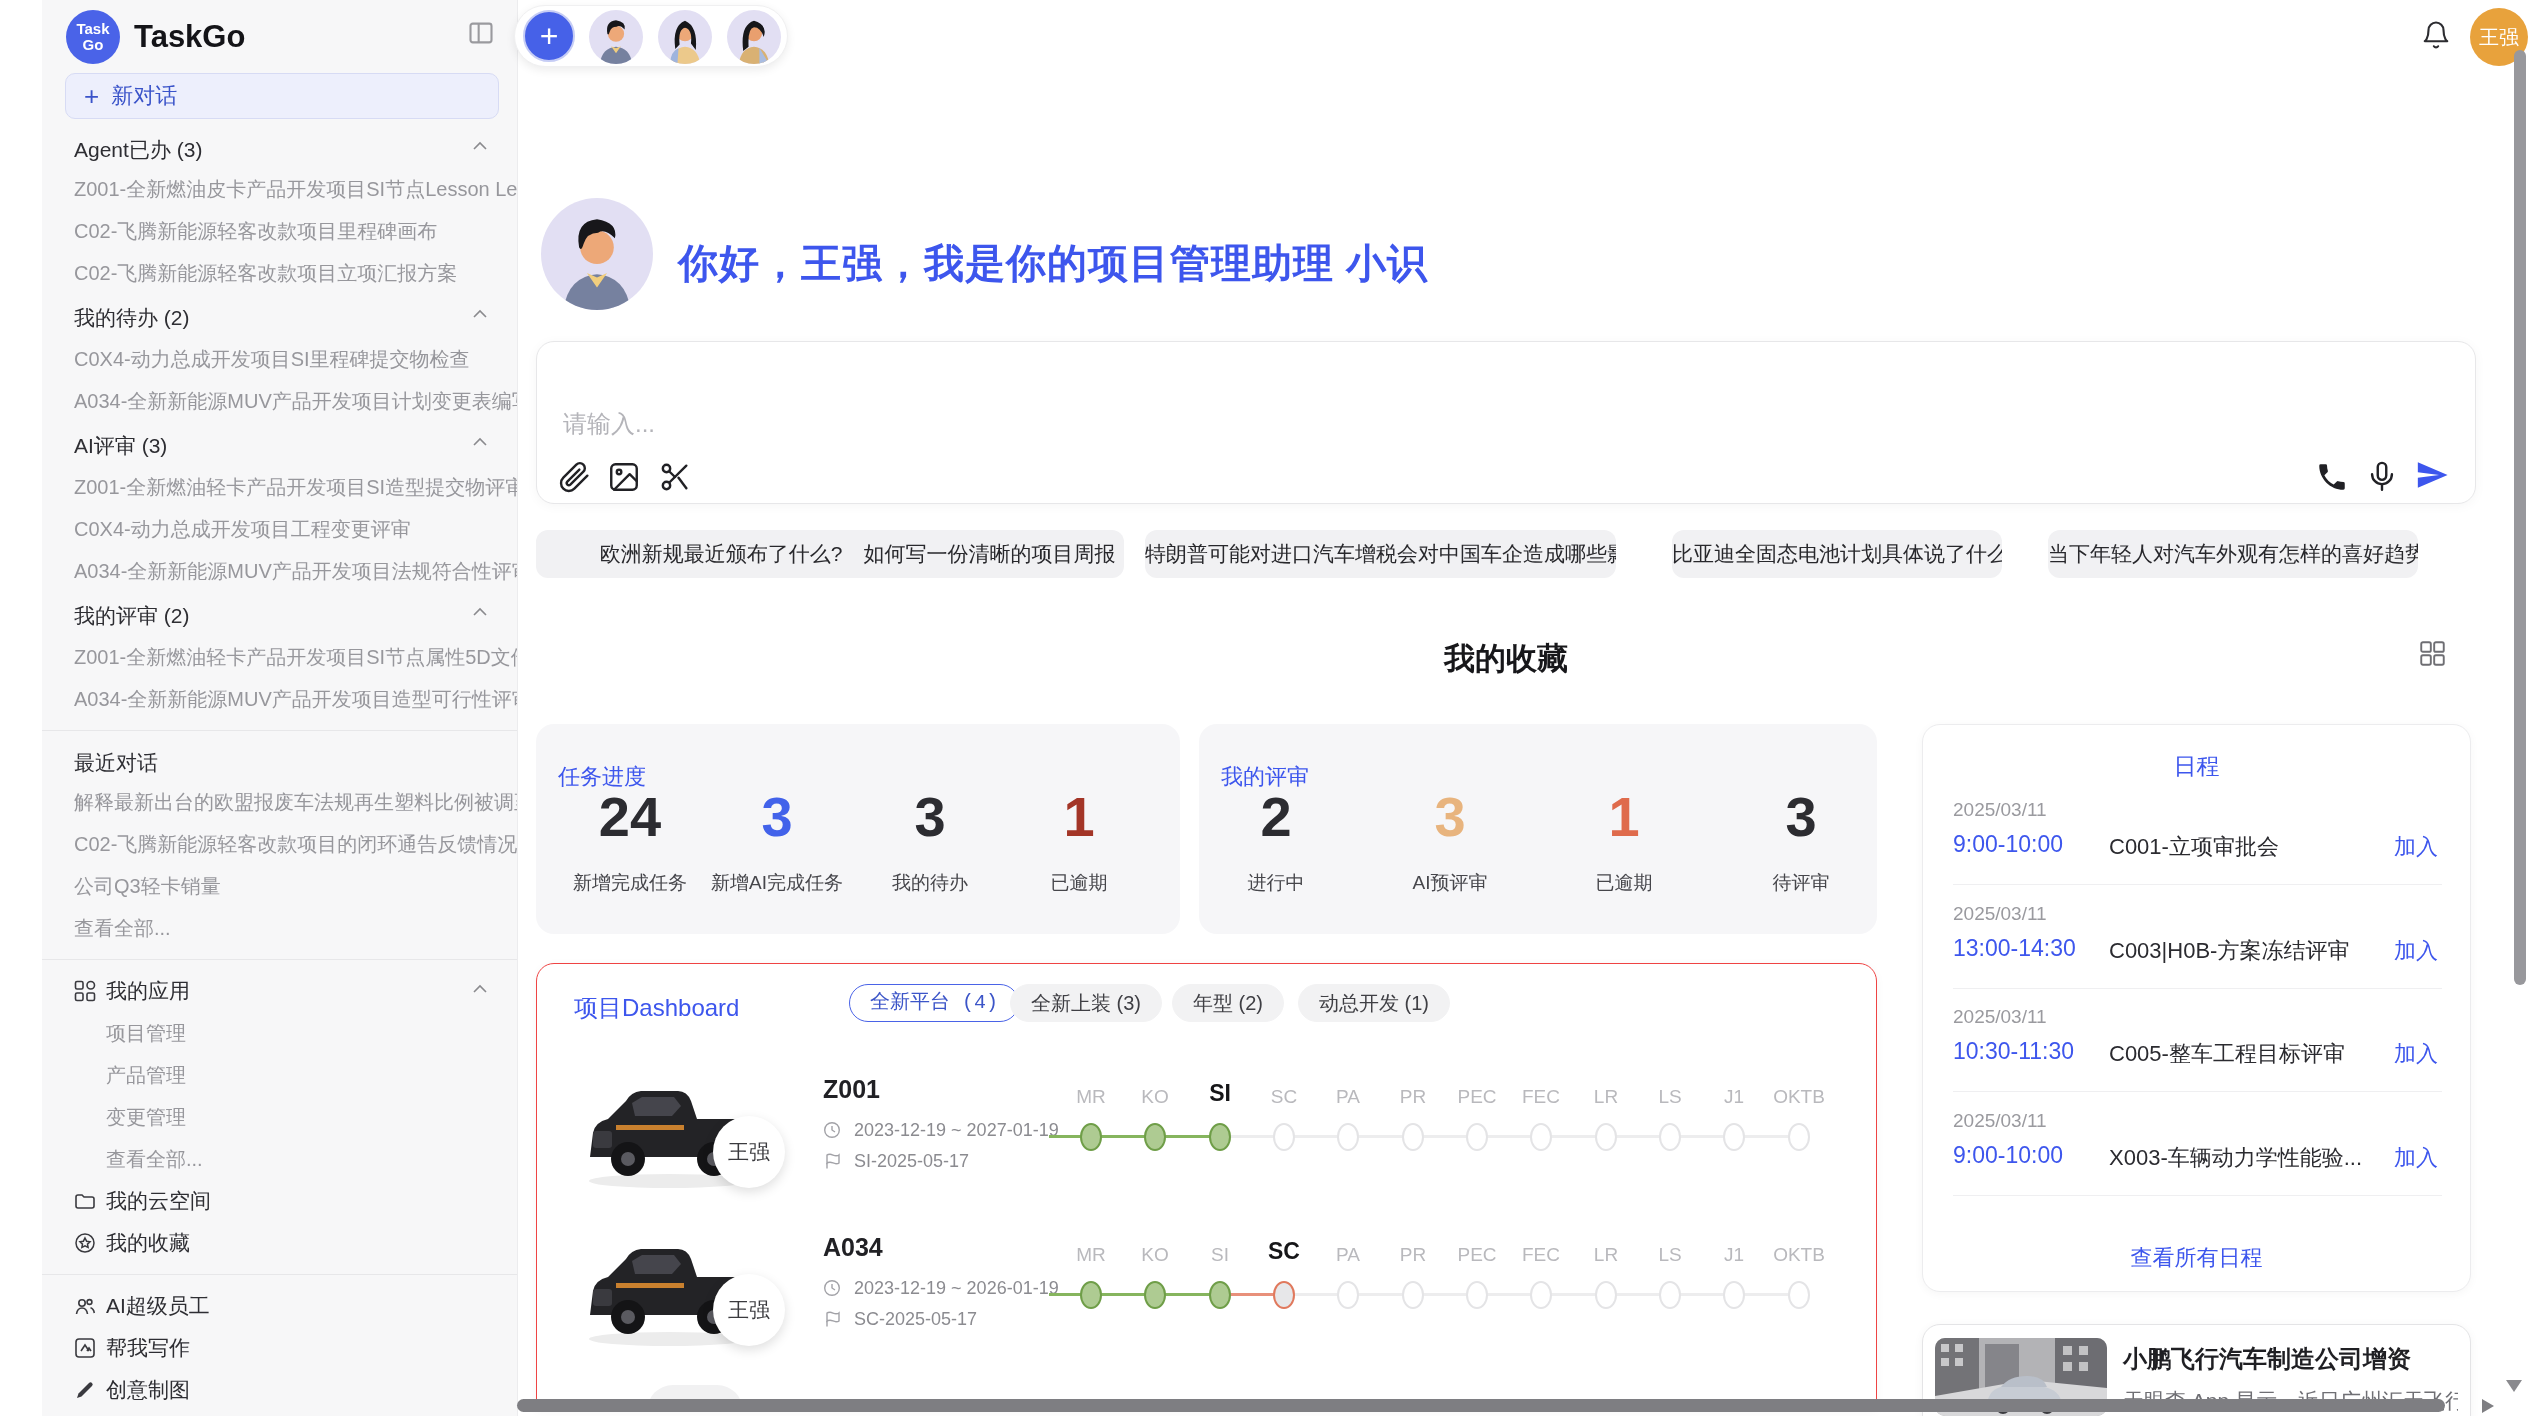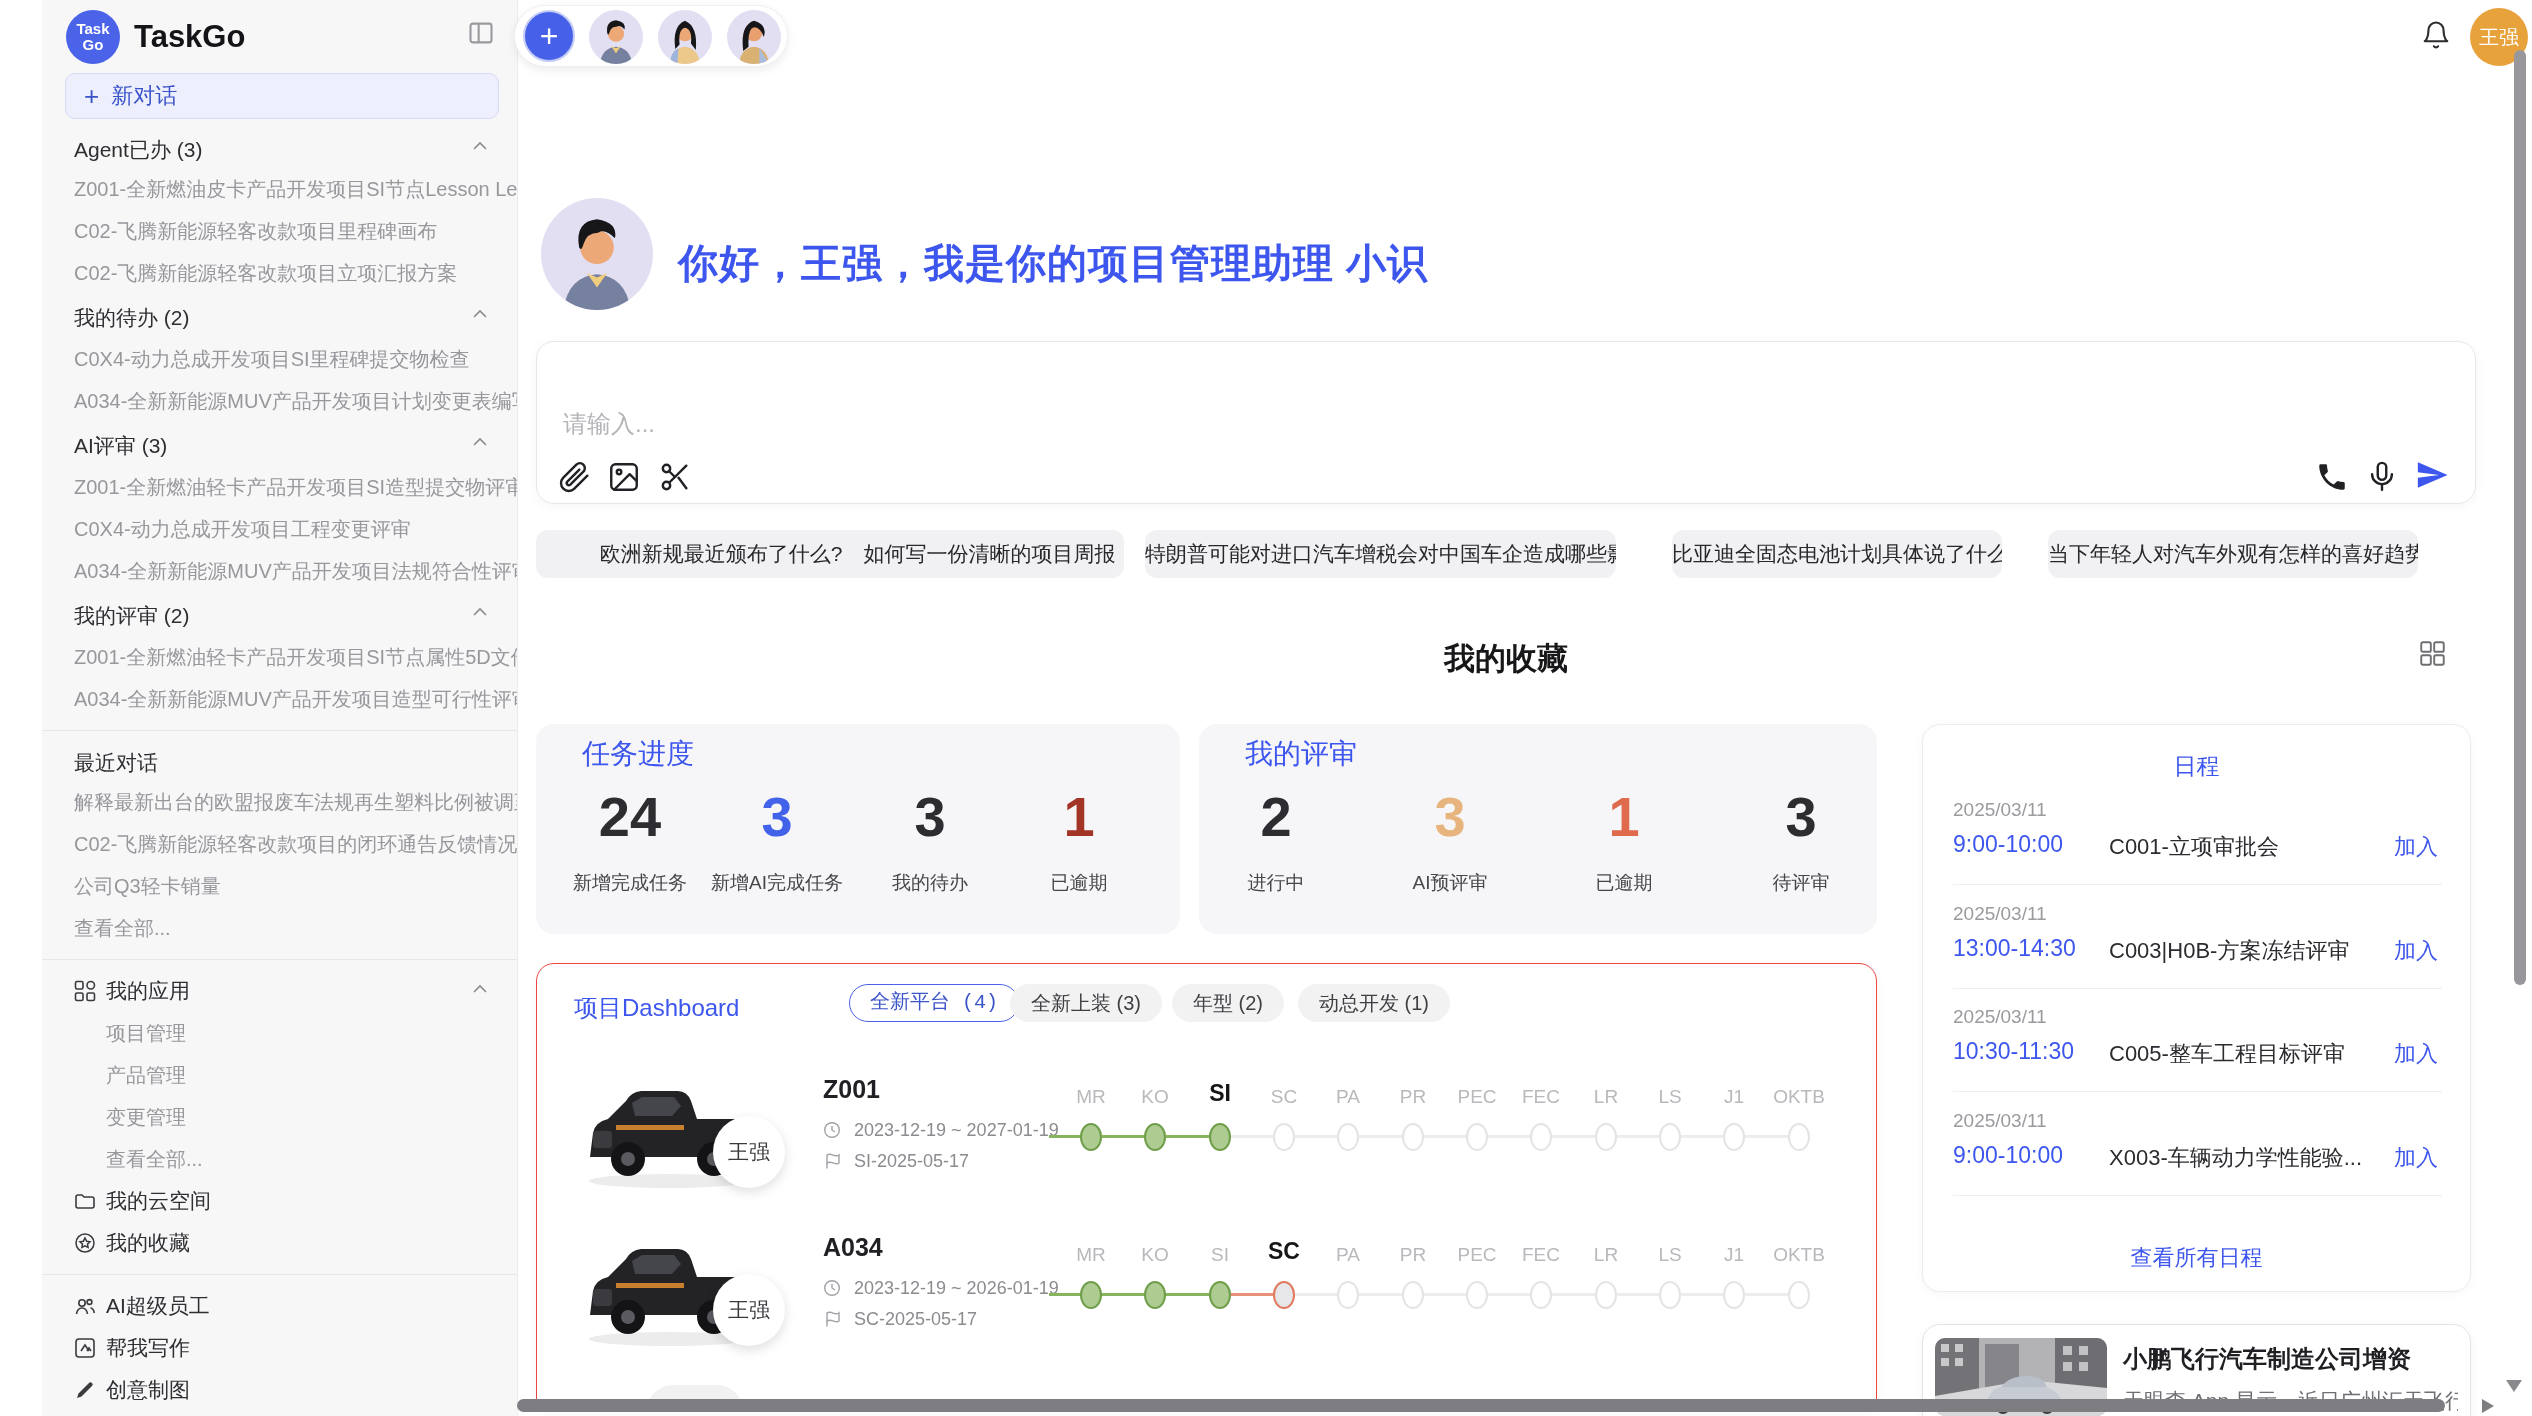--- a/index.html
+++ b/index.html
@@ -54,21 +54,21 @@
 
   .chip { position:absolute; top:530px; height:48px; line-height:48px; border-radius:12px;
     background:#f1f1f3; color:#28282c; font-size:21px; text-align:center; white-space:nowrap;
     overflow:hidden; cursor:pointer; }
 
   
   .brief-title { position:absolute; left:536px; top:638px; width:1940px; text-align:center;
     font-size:31px; font-weight:700; color:#17171a; }
   .grid-btn { position:absolute; left:2419px; top:640px; width:27px; height:27px; color:#6e6e73; cursor:pointer; }
   .statcard { position:absolute; top:724px; height:210px; background:#f6f6f8; border-radius:18px; }
-  .statcard .ctitle { position:absolute; left:22px; top:11px; font-size:28px; color:#3d56ed;margin-left:24px; }
+  .statcard .ctitle { position:absolute; left:22px; top:38px; font-size:22px; color:#3d56ed; }
   .stat { position:absolute; top:58px; width:160px; text-align:center; }
   .stat .num { font-size:56px; font-weight:700; color:#2c2c31; line-height:70px; }
   .stat .lbl { font-size:19px; color:#46464b; margin-top:18px; }
   .num.blue { color:#4262ea; } .num.brick { color:#a33527; } .num.tan { color:#e8b47e; } .num.salmon { color:#df6b4c; }
 
   
   .sched { position:absolute; left:1922px; top:724px; width:549px; height:568px; background:#fff;
     border:1px solid #ececee; border-radius:18px; box-shadow:0 2px 10px rgba(0,0,0,.04); }
   .sched-title { position:absolute; top:26px; width:100%; text-align:center; font-size:23px; color:#3d56ed; }
   .ev { position:absolute; left:30px; width:489px; height:104px; }

